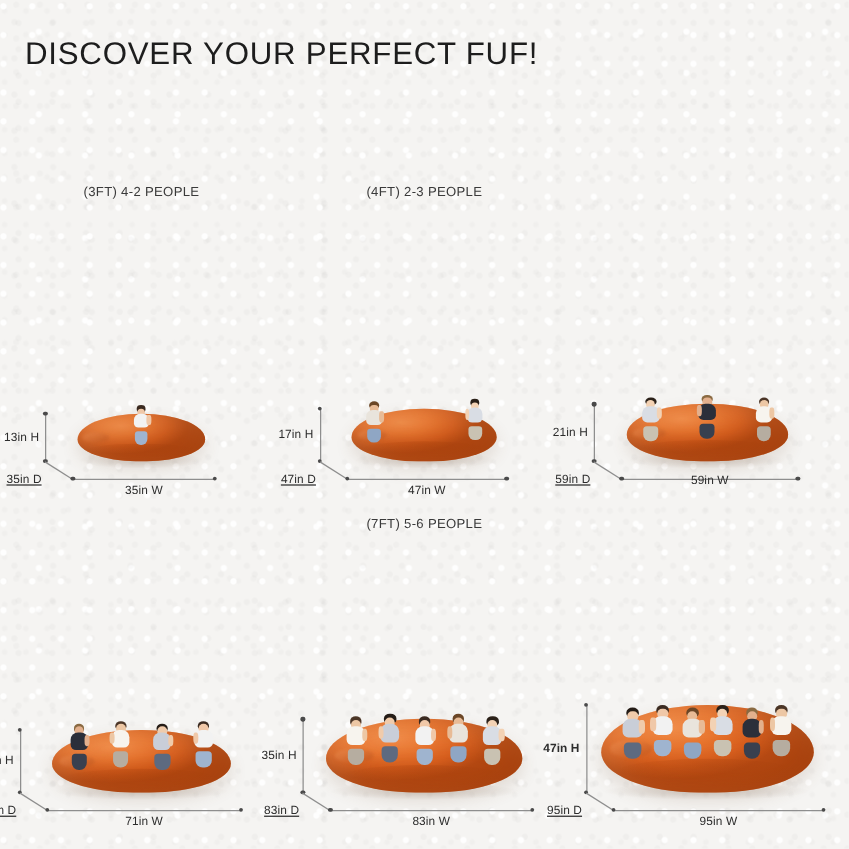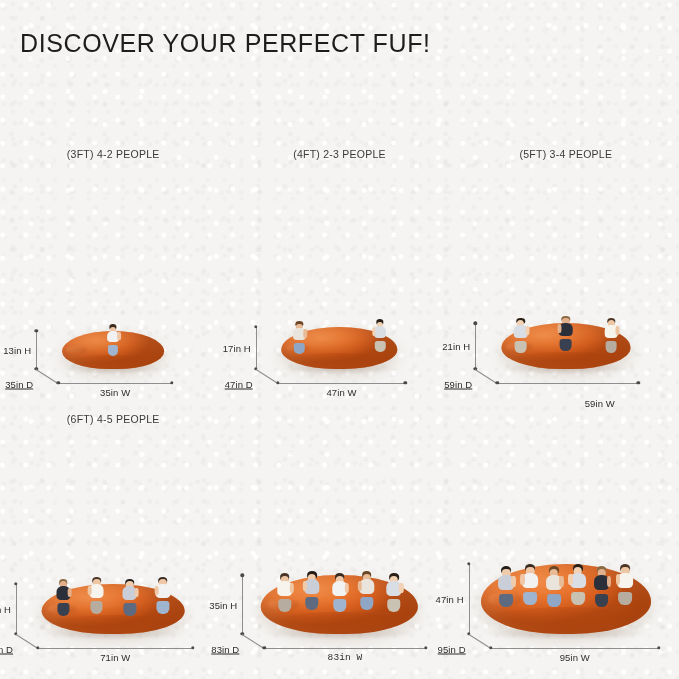--- a/index.html
+++ b/index.html
@@ -227,21 +227,20 @@
           <div class="dim-text dim-h-text" style="left: 24.4509px; top: 133.043px;">17in H</div>
           <div class="dim-d-line" style="left: 29.4509px; top: 154px; width: 26.0768px; transform: rotate(32.4712deg);"></div>
           <div class="dim-text dim-d-text" style="left: 26.4509px; top: 169px;">47in D</div>
           <div class="dim-w-line" style="left: 51.4509px; top: 168px; width: 127.432px;"></div>
           <div class="dot" style="left: 51.4509px; top: 168px;"></div>
           <div class="dot" style="left: 178.882px; top: 168px;"></div>
           <div class="dim-text dim-w-text" style="left: 115.167px; top: 172px;">47in W</div>
         </div>
       </div>
       <div class="cell">
-        <div class="cell-label">(5FT) 3-4 PEOPLE</div>
         <div class="stage">
           <div class="beanbag" style="width: 129.074px; height: 45.6596px; bottom: 26px;">
             <div class="bag-shadow"></div>
             <div class="bag-body">
               <div class="bag-seam"></div>
             </div>
             <div class="person" style="left: 12.015px; width: 14.6921px; height: 29.3842px; bottom: 21.0034px; z-index: 3;">
               <div class="p-hair" style="width: 8.4078px; height: 6.66826px; top: -1px; background: rgb(42, 32, 24);"></div>
               <div class="p-head" style="width: 7.24811px; height: 7.24811px; top: 1.5px; background: rgb(243, 210, 180);"></div>
               <div class="p-torso" style="width: 13.5167px; height: 12.9291px; top: 6.23337px; background: rgb(217, 221, 228);"></div>
@@ -265,25 +264,24 @@
           </div>
           <div class="dim-h-line" style="left: 22.6298px; top: 108.34px; height: 45.6596px;"></div>
           <div class="dot" style="left: 22.6298px; top: 108.34px;"></div>
           <div class="dot" style="left: 22.6298px; top: 154px;"></div>
           <div class="dim-text dim-h-text" style="left: 17.6298px; top: 131.17px;">21in H</div>
           <div class="dim-d-line" style="left: 22.6298px; top: 154px; width: 26.0768px; transform: rotate(32.4712deg);"></div>
           <div class="dim-text dim-d-text" style="left: 19.6298px; top: 169px;">59in D</div>
           <div class="dim-w-line" style="left: 44.6298px; top: 168px; width: 141.074px;"></div>
           <div class="dot" style="left: 44.6298px; top: 168px;"></div>
           <div class="dot" style="left: 185.704px; top: 168px;"></div>
-          <div class="dim-text dim-w-text" style="left: 115.167px; top: 183px; margin-left: 32px;">59in W</div>
-        </div>
-      </div>
-      <div class="cell">
-        <div class="cell-label">(6FT) 4-5 PEOPLE</div>
+          <div class="dim-text dim-w-text" style="left: 115.167px; top: 164px;">59in W</div>
+        </div>
+      </div>
+      <div class="cell">
         <div class="stage">
           <div class="beanbag" style="width: 142.716px; height: 50.3404px; bottom: 26px;">
             <div class="bag-shadow"></div>
             <div class="bag-body">
               <div class="bag-seam"></div>
             </div>
             <div class="person" style="left: 13.635px; width: 15.5447px; height: 31.0895px; bottom: 23.1566px; z-index: 3;">
               <div class="p-hair" style="width: 8.89573px; height: 7.05524px; top: -1px; background: rgb(138, 106, 66);"></div>
               <div class="p-head" style="width: 7.66874px; height: 7.66874px; top: 1.5px; background: rgb(227, 176, 141);"></div>
               <div class="p-torso" style="width: 14.3012px; height: 13.6794px; top: 6.59511px; background: rgb(43, 47, 58);"></div>
@@ -318,20 +316,21 @@
           <div class="dim-text dim-h-text" style="left: 11px; top: 128.83px;">26in H</div>
           <div class="dim-d-line" style="left: 16px; top: 154px; width: 26.0768px; transform: rotate(32.4712deg);"></div>
           <div class="dim-text dim-d-text" style="left: 13px; top: 169px;">71in D</div>
           <div class="dim-w-line" style="left: 38px; top: 168px; width: 154.525px;"></div>
           <div class="dot" style="left: 38px; top: 168px;"></div>
           <div class="dot" style="left: 192.525px; top: 168px;"></div>
           <div class="dim-text dim-w-text" style="left: 115.262px; top: 172px;">71in W</div>
         </div>
       </div>
       <div class="cell">
+        <div class="cell-label">(7FT) 5-6 PEOPLE</div>
         <div class="stage">
           <div class="beanbag" style="width: 156.358px; height: 58.766px; bottom: 26px;">
             <div class="bag-shadow"></div>
             <div class="bag-body">
               <div class="bag-seam"></div>
             </div>
             <div class="person" style="left: 15.255px; width: 16.3974px; height: 32.7947px; bottom: 27.0323px; z-index: 3;">
               <div class="p-hair" style="width: 9.38367px; height: 7.44222px; top: -1px; background: rgb(75, 53, 38);"></div>
               <div class="p-head" style="width: 8.08937px; height: 8.08937px; top: 1.5px; background: rgb(237, 199, 164);"></div>
               <div class="p-torso" style="width: 15.0856px; height: 14.4297px; top: 6.95686px; background: rgb(247, 244, 238);"></div>
@@ -369,21 +368,21 @@
           </div>
           <div class="dim-h-line" style="left: 16px; top: 95.234px; height: 58.766px;"></div>
           <div class="dot" style="left: 16px; top: 95.234px;"></div>
           <div class="dot" style="left: 16px; top: 154px;"></div>
           <div class="dim-text dim-h-text" style="left: 11px; top: 124.617px;">35in H</div>
           <div class="dim-d-line" style="left: 16px; top: 154px; width: 26.0768px; transform: rotate(32.4712deg);"></div>
           <div class="dim-text dim-d-text" style="left: 13px; top: 169px;">83in D</div>
           <div class="dim-w-line" style="left: 38px; top: 168px; width: 161.346px;"></div>
           <div class="dot" style="left: 38px; top: 168px;"></div>
           <div class="dot" style="left: 199.346px; top: 168px;"></div>
-          <div class="dim-text dim-w-text" style="left: 118.673px; top: 172px; font-family: Liberation Mono, monospace;">83in W</div>
+          <div class="dim-text dim-w-text" style="left: 118.673px; top: 172px;">83in W</div>
         </div>
       </div>
       <div class="cell">
         <div class="stage">
           <div class="beanbag" style="width: 170px; height: 70px; bottom: 26px;">
             <div class="bag-shadow"></div>
             <div class="bag-body">
               <div class="bag-seam"></div>
             </div>
             <div class="person" style="left: 16.875px; width: 17.25px; height: 34.5px; bottom: 32.2px; z-index: 3;">
@@ -425,21 +424,21 @@
               <div class="p-hair" style="width: 9.8716px; height: 7.8292px; top: -1px; background: rgb(75, 53, 38);"></div>
               <div class="p-head" style="width: 8.51px; height: 8.51px; top: 1.5px; background: rgb(237, 199, 164);"></div>
               <div class="p-torso" style="width: 15.87px; height: 15.18px; top: 7.3186px; background: rgb(247, 244, 238);"></div>
               <div class="p-arm" style="width: 4.485px; height: 10.35px; top: 8.9355px; left: -1px; right: auto; background: rgb(237, 199, 164);"></div>
               <div class="p-legs" style="width: 13.8px; height: 13.8px; bottom: -5.52px; background: rgb(182, 173, 160);"></div>
             </div>
           </div>
           <div class="dim-h-line" style="left: 16px; top: 84px; height: 70px;"></div>
           <div class="dot" style="left: 16px; top: 84px;"></div>
           <div class="dot" style="left: 16px; top: 154px;"></div>
-          <div class="dim-text dim-h-text" style="left: 11px; top: 119px;">47in H</div>
+          <div class="dim-text dim-h-text" style="left: 11px; top: 119px; font-weight: bold;">47in H</div>
           <div class="dim-d-line" style="left: 16px; top: 154px; width: 26.0768px; transform: rotate(32.4712deg);"></div>
           <div class="dim-text dim-d-text" style="left: 13px; top: 169px;">95in D</div>
           <div class="dim-w-line" style="left: 38px; top: 168px; width: 168.167px;"></div>
           <div class="dot" style="left: 38px; top: 168px;"></div>
           <div class="dot" style="left: 206.167px; top: 168px;"></div>
           <div class="dim-text dim-w-text" style="left: 122.083px; top: 172px;">95in W</div>
         </div>
       </div>
     </div>
 

